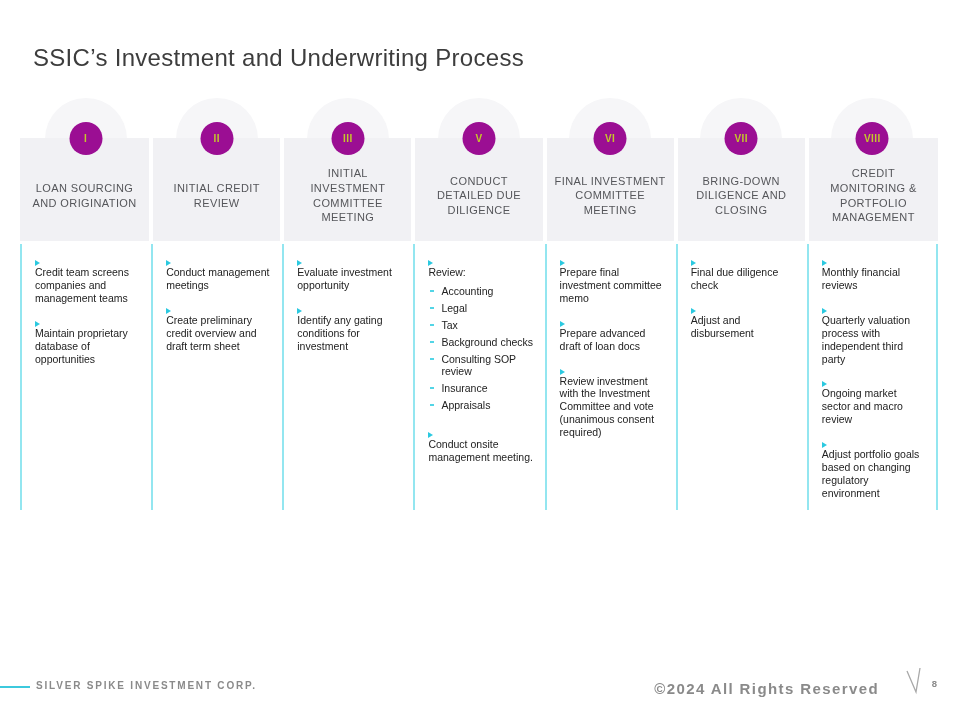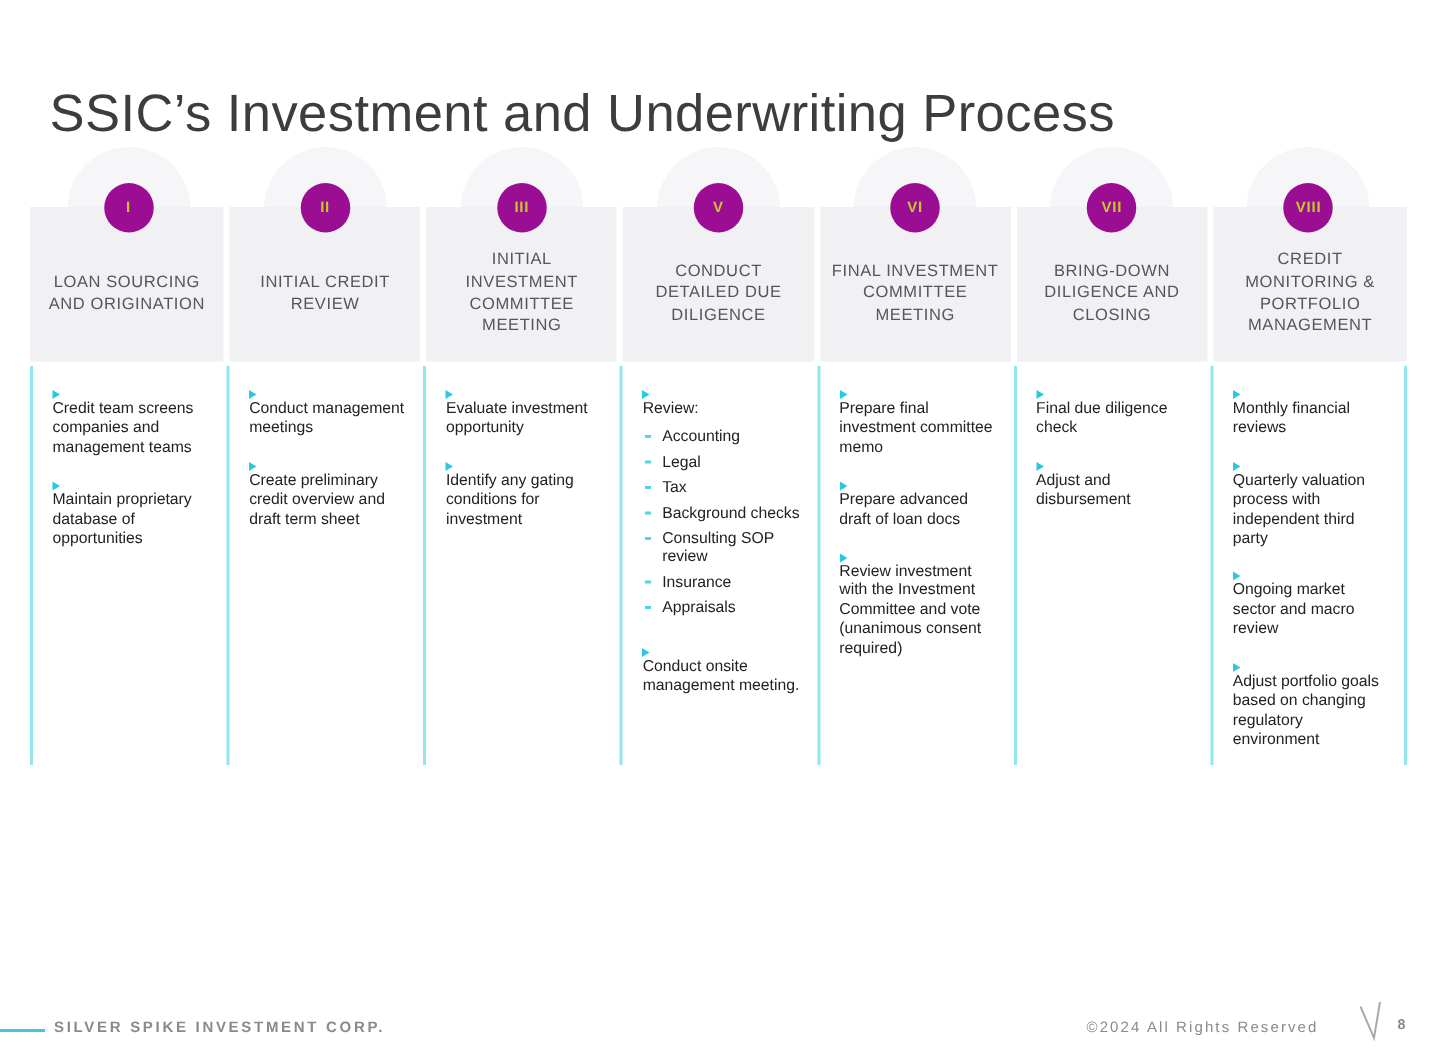--- a/index.html
+++ b/index.html
@@ -1,20 +1,20 @@
 <!DOCTYPE html>
 <html><head>
 <meta charset="utf-8">
 <style>
   * { margin:0; padding:0; box-sizing:border-box; }
   html,body { background:#fff; }
   body { width:953px; height:703px; font-family:"Liberation Sans", sans-serif; }
   .slide { position:relative; width:953px; height:703px; background:#ffffff; overflow:hidden; }
 
-  .title { position:absolute; left:33px; top:56px; font-size:35px; font-weight:300;
+  .title { position:absolute; left:33px; top:44px; font-size:24px; font-weight:300;
            color:#3d3d3d; letter-spacing:.3px; }
 
   .process { position:absolute; left:20px; top:98px; width:918px; display:flex; }
   .col { flex:1 1 0; position:relative; min-width:0; }
 
   .halo { position:absolute; left:50%; transform:translateX(-50%); top:0;
           width:82px; height:82px; border-radius:50%; background:#f6f6f8; }
   .badge { position:absolute; left:50%; transform:translateX(-50%); top:24px;
            width:33px; height:33px; border-radius:50%; background:#9B0E93;
            color:#C5C72B; font-size:10px; font-weight:700; letter-spacing:.5px;
@@ -37,21 +37,21 @@
           margin:3px 8px 0 0; }
   .itxt { font-size:10.5px; line-height:1.23; color:#222222; }
 
   .sublist { margin-top:6px; }
   .subitem { display:flex; margin-bottom:4px; margin-left:2px; }
   .dash { flex:0 0 auto; width:4px; height:2px; background:#53D5E6; margin:5px 7px 0 0; }
 
   .footer-rule { position:absolute; left:0; top:686px; width:30px; height:2px; background:#3CC9DD; }
   .company   { position:absolute; left:36px;  top:680px; font-size:10px;  font-weight:700;
                letter-spacing:1.8px; color:#8a8a8a; }
-  .copyright { position:absolute; right:74px; top:680px; font-size:10px;  font-weight:400;
+  .copyright { position:absolute; right:74px; top:680px; font-size:15px;  font-weight:700;
                letter-spacing:1.4px; color:#8a8a8a;text-align:center; }
   .logo-mark { position:absolute; right:30px; top:666px; }
   .page-num  { position:absolute; right:16px; top:678px; font-size:9.5px; font-weight:700;
                color:#8a8a8a; }
 </style>
 </head>
 <body>
 
 <div class="slide">
 

